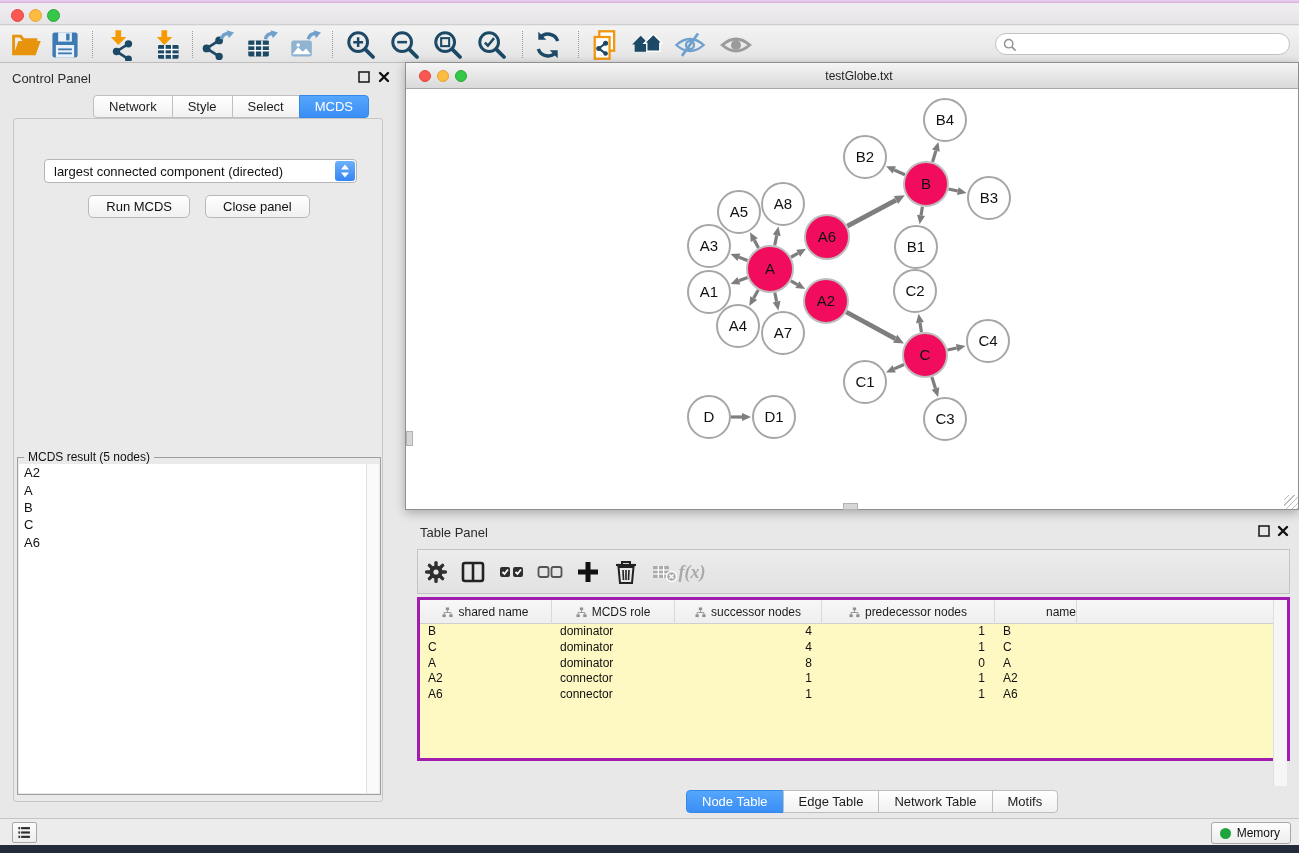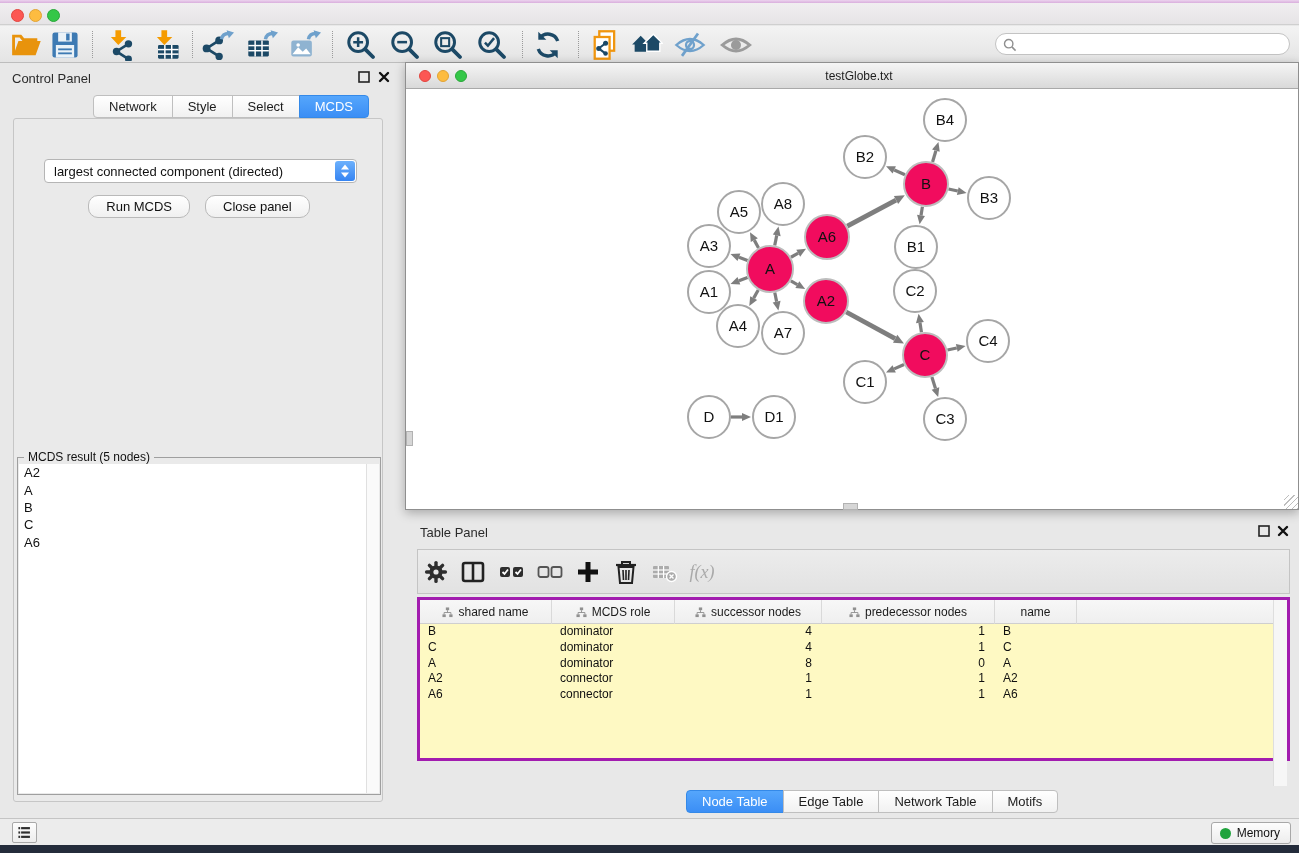--- a/index.html
+++ b/index.html
@@ -51,21 +51,21 @@
   .mac-select { position:absolute; left:30px; top:40px; width:313px; height:24px;
     background:#fff; border:1px solid #b5b5b5; border-radius:4px; cursor:pointer; }
   .mac-select .val { position:absolute; left:9px; top:4px; font-size:13px; color:#111; }
   .mac-select .stepper { position:absolute; right:1px; top:1px; width:20px; height:20px;
     border-radius:3px; background:linear-gradient(#6db1fc,#3584f2); }
   .mac-select .stepper svg { width:20px; height:20px; }
   .cp-buttons { position:absolute; left:0; top:76px; width:370px; display:flex;
     justify-content:center; gap:15px; }
   .push-btn { height:23px; padding:0 17px; font-size:13px; color:#111;
     background:linear-gradient(#ffffff,#f0f0f0); border:1px solid #b9b9b9;
-    border-radius:10px; cursor:pointer; }
+    border-radius:5px; cursor:pointer; }
   .result-group { position:absolute; left:3px; top:338px; width:364px; height:338px;
     border:1px solid #9f9f9f;padding-left:8px; }
   .result-legend { position:absolute; left:6px; top:-8px; background:#eaeaea;
     padding:0 4px; font-size:12px; color:#111; }
   .result-list { position:absolute; left:1px; top:6px; width:348px; height:329px;
     background:#fff; overflow:hidden; }
   .result-scroll { position:absolute; right:1px; top:6px; width:13px; height:329px;
     background:#fafafa; border-left:1px solid #e0e0e0; }
   .result-item { font-size:13px; color:#111; padding:1.2px 0 1.2px 5px; cursor:default; }
   
@@ -452,21 +452,21 @@
         <rect x="3" y="8" width="16" height="12" rx="1" fill="#ababab"></rect>
         <g stroke="#fff" stroke-width="1.2">
           <line x1="3" y1="12" x2="19" y2="12"></line>
           <line x1="3" y1="16" x2="19" y2="16"></line>
           <line x1="8.3" y1="8" x2="8.3" y2="20"></line>
           <line x1="13.6" y1="8" x2="13.6" y2="20"></line>
         </g>
         <circle cx="21.5" cy="18.5" r="5" fill="#ababab" stroke="#fff" stroke-width="1.4"></circle>
         <path d="M19.5 16.5l4 4M23.5 16.5l-4 4" stroke="#fff" stroke-width="1.4"></path>
       </svg></div>
-    <div class="tp-icon" style="left: 270px;"><svg viewBox="0 0 28 28">
+    <div class="tp-icon" style="left: 260px; font-weight: bold;"><svg viewBox="0 0 28 28">
         <text x="14" y="20" font-family="Liberation Serif, serif" font-style="italic" font-size="18" fill="#a9a9a9" text-anchor="middle">f(x)</text>
       </svg></div>
   </div>
 <div class="tbl">
   <div class="tbl-header" id="tbl-header">
       <div class="tbl-col" style="width: 132px;">
         <svg viewBox="0 0 12 12">
           <rect x="4.2" y="0.5" width="3.6" height="3" fill="#909090"></rect>
           <rect x="0.5" y="8" width="3.6" height="3" fill="#909090"></rect>
           <rect x="7.9" y="8" width="3.6" height="3" fill="#909090"></rect>
@@ -494,21 +494,21 @@
       </div>
       <div class="tbl-col" style="width: 173px;">
         <svg viewBox="0 0 12 12">
           <rect x="4.2" y="0.5" width="3.6" height="3" fill="#909090"></rect>
           <rect x="0.5" y="8" width="3.6" height="3" fill="#909090"></rect>
           <rect x="7.9" y="8" width="3.6" height="3" fill="#909090"></rect>
           <path d="M6 3.5v2.5M2.3 8V6h7.4v2" stroke="#909090" fill="none" stroke-width="1"></path>
         </svg>
         <span>predecessor nodes</span>
       </div>
-      <div class="tbl-col" style="width: 82px;">
+      <div class="tbl-col" style="width: 82px; justify-content: flex-end;">
         <span>name</span>
       </div>
       <div class="tbl-col" style="width: 201px; border-right: none;"></div>
     </div>
   <div class="tbl-rows" id="tbl-rows">
       <div class="tbl-row">
         <div class="tbl-cell" style="width: 132px; text-align: left; padding: 0px 0px 0px 8px;">B</div>
         <div class="tbl-cell" style="width: 123px; text-align: left; padding: 0px 0px 0px 8px;">dominator</div>
         <div class="tbl-cell" style="width: 147px; text-align: right; padding: 0px 10px 0px 0px;">4</div>
         <div class="tbl-cell" style="width: 173px; text-align: right; padding: 0px 10px 0px 0px;">1</div>

